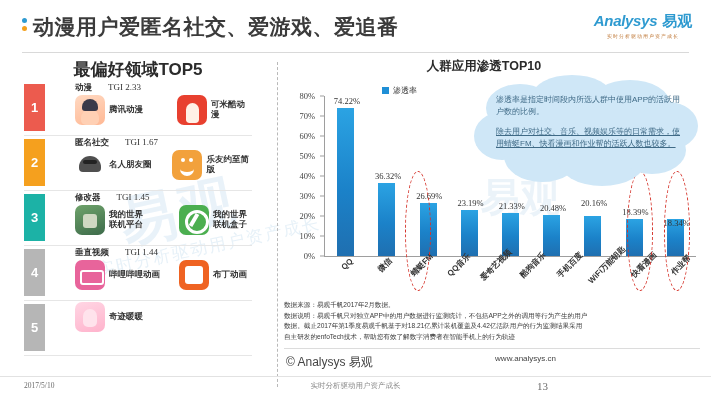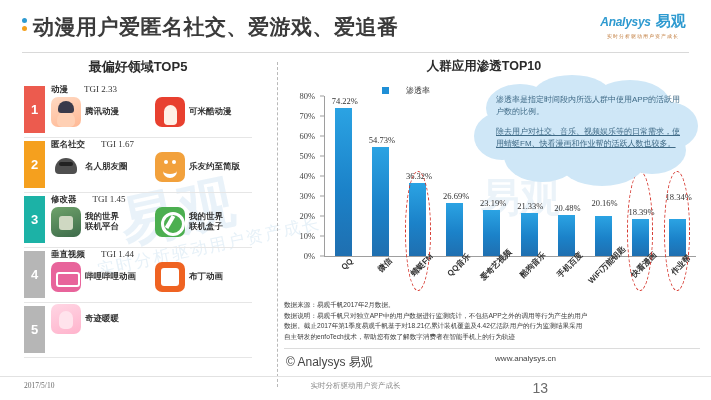--- a/index.html
+++ b/index.html
@@ -35,21 +35,21 @@
     position: absolute; left: 22px; top: 52px; width: 667px; height: 1px;
     background: #d9d9d9;
   }
   .logo {
     position: absolute; right: 14px; top: 12px;
     text-align: center; width: 108px;
   }
   .logo-row { display: flex; align-items: baseline; justify-content: center; gap: 5px; }
   .logo-en {
     font-family: "Liberation Sans", sans-serif;
-    font-size: 12px; font-style: italic; font-weight: bold;
+    font-size: 15px; font-style: italic; font-weight: bold;
     color: #2e9ad0; letter-spacing: -0.3px;
   }
   .logo-cn { font-size: 15px; font-weight: bold; color: #2e9ad0; }
   .logo-sub { font-size: 5px; color: #c07a3a; margin-top: 2px; letter-spacing: 1px; }
 
   
   .watermark {
     position: absolute; left: 120px; top: 175px;
     font-size: 56px; font-weight: bold;
     color: rgba(120,175,215,0.16);
@@ -67,35 +67,35 @@
   .watermark3 {
     position: absolute; left: 480px; top: 170px;
     font-size: 40px; font-weight: bold;
     color: rgba(120,175,215,0.15);
     white-space: nowrap; pointer-events: none; user-select: none;
   }
 
   
   .left-panel { position: absolute; left: 0; top: 58px; width: 276px; height: 300px; }
   .panel-title {
-    text-align: center; font-size: 13px; font-weight: bold;
-    color: #2b2b2b; margin-bottom: 7px;
+    text-align: center; font-size: 17px; font-weight: bold;
+    color: #2b2b2b; 
   }
   .rank-list { position: relative; margin: 0 24px; }
   .rank-row {
     position: relative; display: flex; align-items: flex-start;
     height: 55px; border-bottom: 1px solid #e6e6e6;
   }
   .rank-badge {
     width: 21px; height: 47px; flex: none;
     color: #fff; font-size: 13px; font-weight: bold;
     display: flex; align-items: center; justify-content: center;
     margin-top: 3px;
   }
-  .rank-body { flex: 1; position: relative; padding-left: 6px; }
+  .rank-body { flex: 1; position: relative; padding-left: 6px; margin-left: 24px; }
   .rank-head { display: flex; align-items: baseline; gap: 16px; padding-top: 1px; }
   .cat-name { font-size: 8.5px; color: #333; font-weight: bold; }
   .tgi { font-size: 9px; color: #333; font-family: "Liberation Serif", serif; }
   .apps { display: flex; align-items: center; margin-top: 1px; }
   .app { display: flex; align-items: center; gap: 4px; }
   .app.first { width: 104px; }
   .app-icon {
     width: 30px; height: 30px; border-radius: 7px; flex: none;
     position: relative; overflow: hidden;
   }
@@ -148,21 +148,21 @@
   }
 
   
   .right-panel { position: absolute; left: 284px; top: 58px; width: 420px; }
   .chart-title {
     text-align: center; font-size: 12.5px; font-weight: bold; color: #2b2b2b;
     margin-bottom: 2px; padding-right: 20px;
   }
   .legend {
     position: absolute; left: 98px; top: 27px;
-    display: flex; align-items: center; gap: 17px;
+    display: flex; align-items: center; gap: 4px;
   }
   .legend i { width: 7px; height: 7px; background: #1f8fd6; display:block; }
   .legend span { font-size: 8px; color: #333; }
 
   .plot { position: absolute; left: 0; top: 38px; width: 420px; height: 195px; }
   .yaxis {
     position: absolute; left: 0; top: 0; width: 34px; height: 160px;
   }
   .ytick {
     position: absolute; right: 3px; font-size: 8.5px; color: #444;
@@ -233,22 +233,22 @@
   .foot-right {
     position: absolute; right: 12px; top: 354px; font-size: 8px; color: #444;
   }
   .bottom-rule {
     position: absolute; left: 0; top: 376px; width: 711px; height: 1px; background: #e2e2e2;
   }
   .bot-date { position: absolute; left: 24px; top: 381px; font-size: 7.5px; color: #6b6b6b;
     font-family: "Liberation Serif", serif; }
   .bot-center { position: absolute; left: 0; top: 381px; width: 711px; text-align: center;
     font-size: 7.5px; color: #8a8a8a; }
-  .bot-page { position: absolute; right: 20px; top: 380px; font-size: 14px; color: #6b6b6b;
-    font-family: Liberation Sans, sans-serif; }
+  .bot-page { position: absolute; right: 20px; top: 380px; font-size: 11px; color: #6b6b6b;
+    font-family: Liberation Serif, serif; }
 </style>
 </head>
 <body>
 
 <div id="slide">
 
   <div class="header">
     <div class="hdr-dots">
       <i class="dot-blue"></i>
       <i class="dot-orange"></i>
@@ -383,24 +383,20 @@
           <div class="ytick" style="top: 160px;">0%</div>
         </div>
       <div class="axis-v"></div>
       <div class="axis-h"></div>
       <div class="bars" id="bars">
           <div class="bar-slot">
             <div class="bar-label" style="bottom: 150.44px;">74.22%</div>
             <div class="bar" style="height: 148.44px;"></div>
           </div>
           <div class="bar-slot">
-            <div class="bar-label" style="bottom: 111.46px;">54.73%</div>
-            <div class="bar" style="height: 109.46px;"></div>
-          </div>
-          <div class="bar-slot">
             <div class="bar-label" style="bottom: 74.64px;">36.32%</div>
             <div class="bar" style="height: 72.64px;"></div>
           </div>
           <div class="bar-slot">
             <div class="bar-label" style="bottom: 55.38px;">26.69%</div>
             <div class="bar" style="height: 53.38px;"></div>
           </div>
           <div class="bar-slot">
             <div class="bar-label" style="bottom: 48.38px;">23.19%</div>
             <div class="bar" style="height: 46.38px;"></div>
@@ -415,21 +411,21 @@
           </div>
           <div class="bar-slot">
             <div class="bar-label" style="bottom: 48px;">20.16%</div>
             <div class="bar" style="height: 40.32px;"></div>
           </div>
           <div class="bar-slot">
             <div class="bar-label" style="bottom: 38.78px;">18.39%</div>
             <div class="bar" style="height: 36.78px;"></div>
           </div>
           <div class="bar-slot">
-            <div class="bar-label" style="bottom: 54px;">18.34%</div>
+            <div class="bar-label" style="bottom: 28px;">18.34%</div>
             <div class="bar" style="height: 36.68px;"></div>
           </div>
         </div>
       <div class="xlabels" id="xlabels">
           <div class="xslot">
             <div class="xlab">QQ</div>
           </div>
           <div class="xslot">
             <div class="xlab">微信</div>
           </div>

